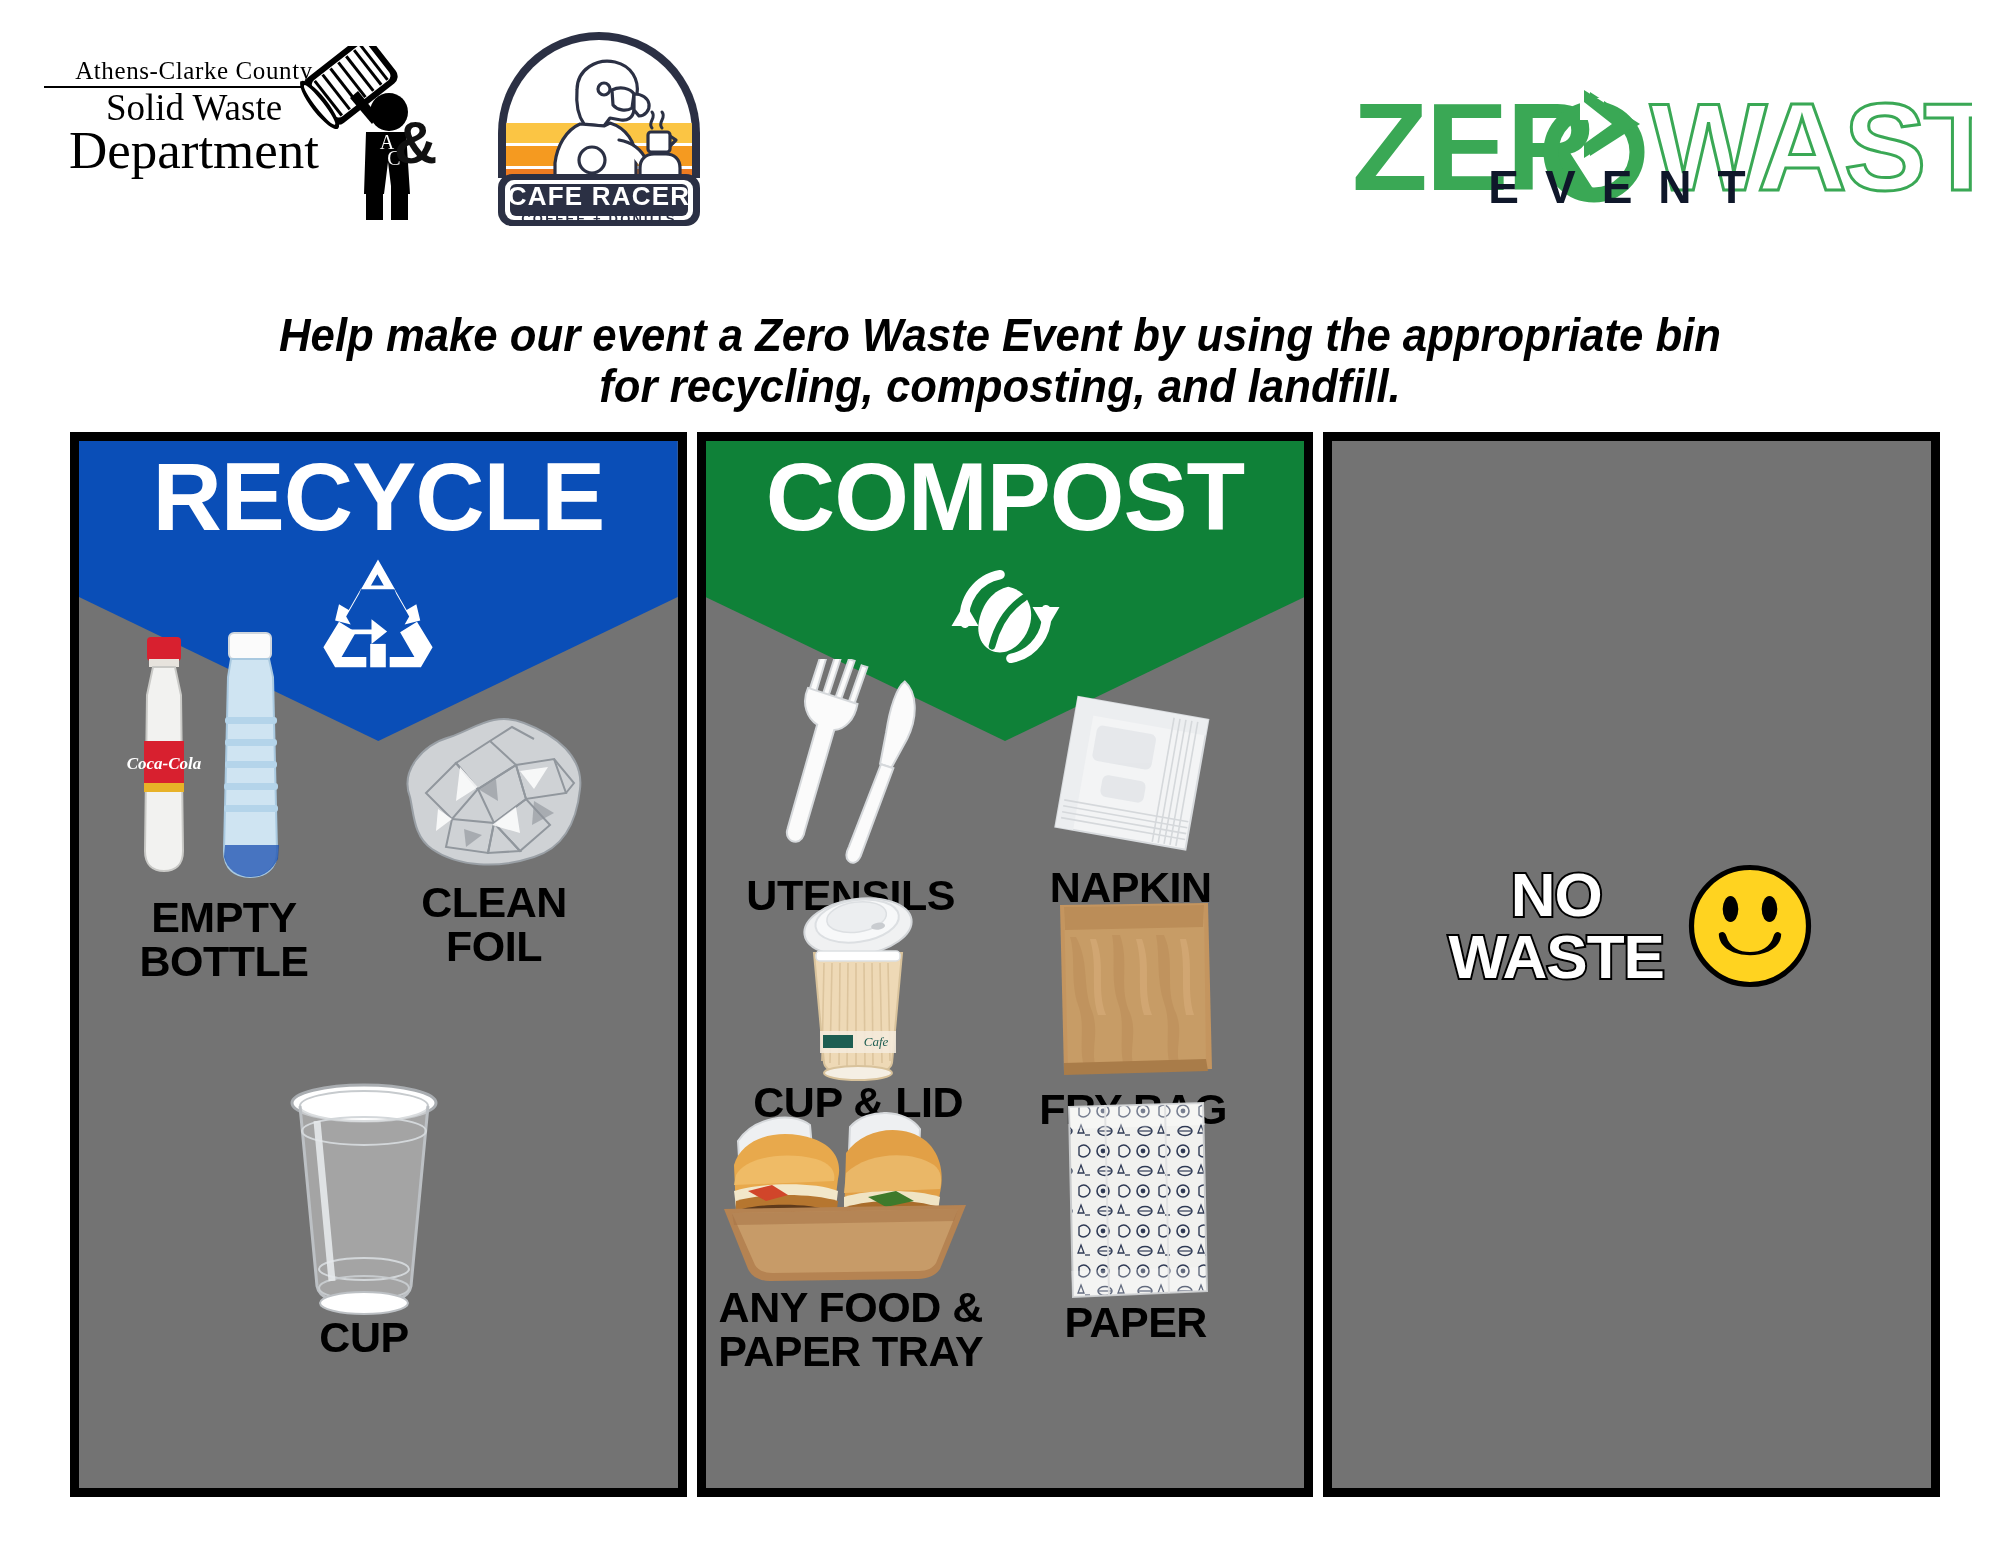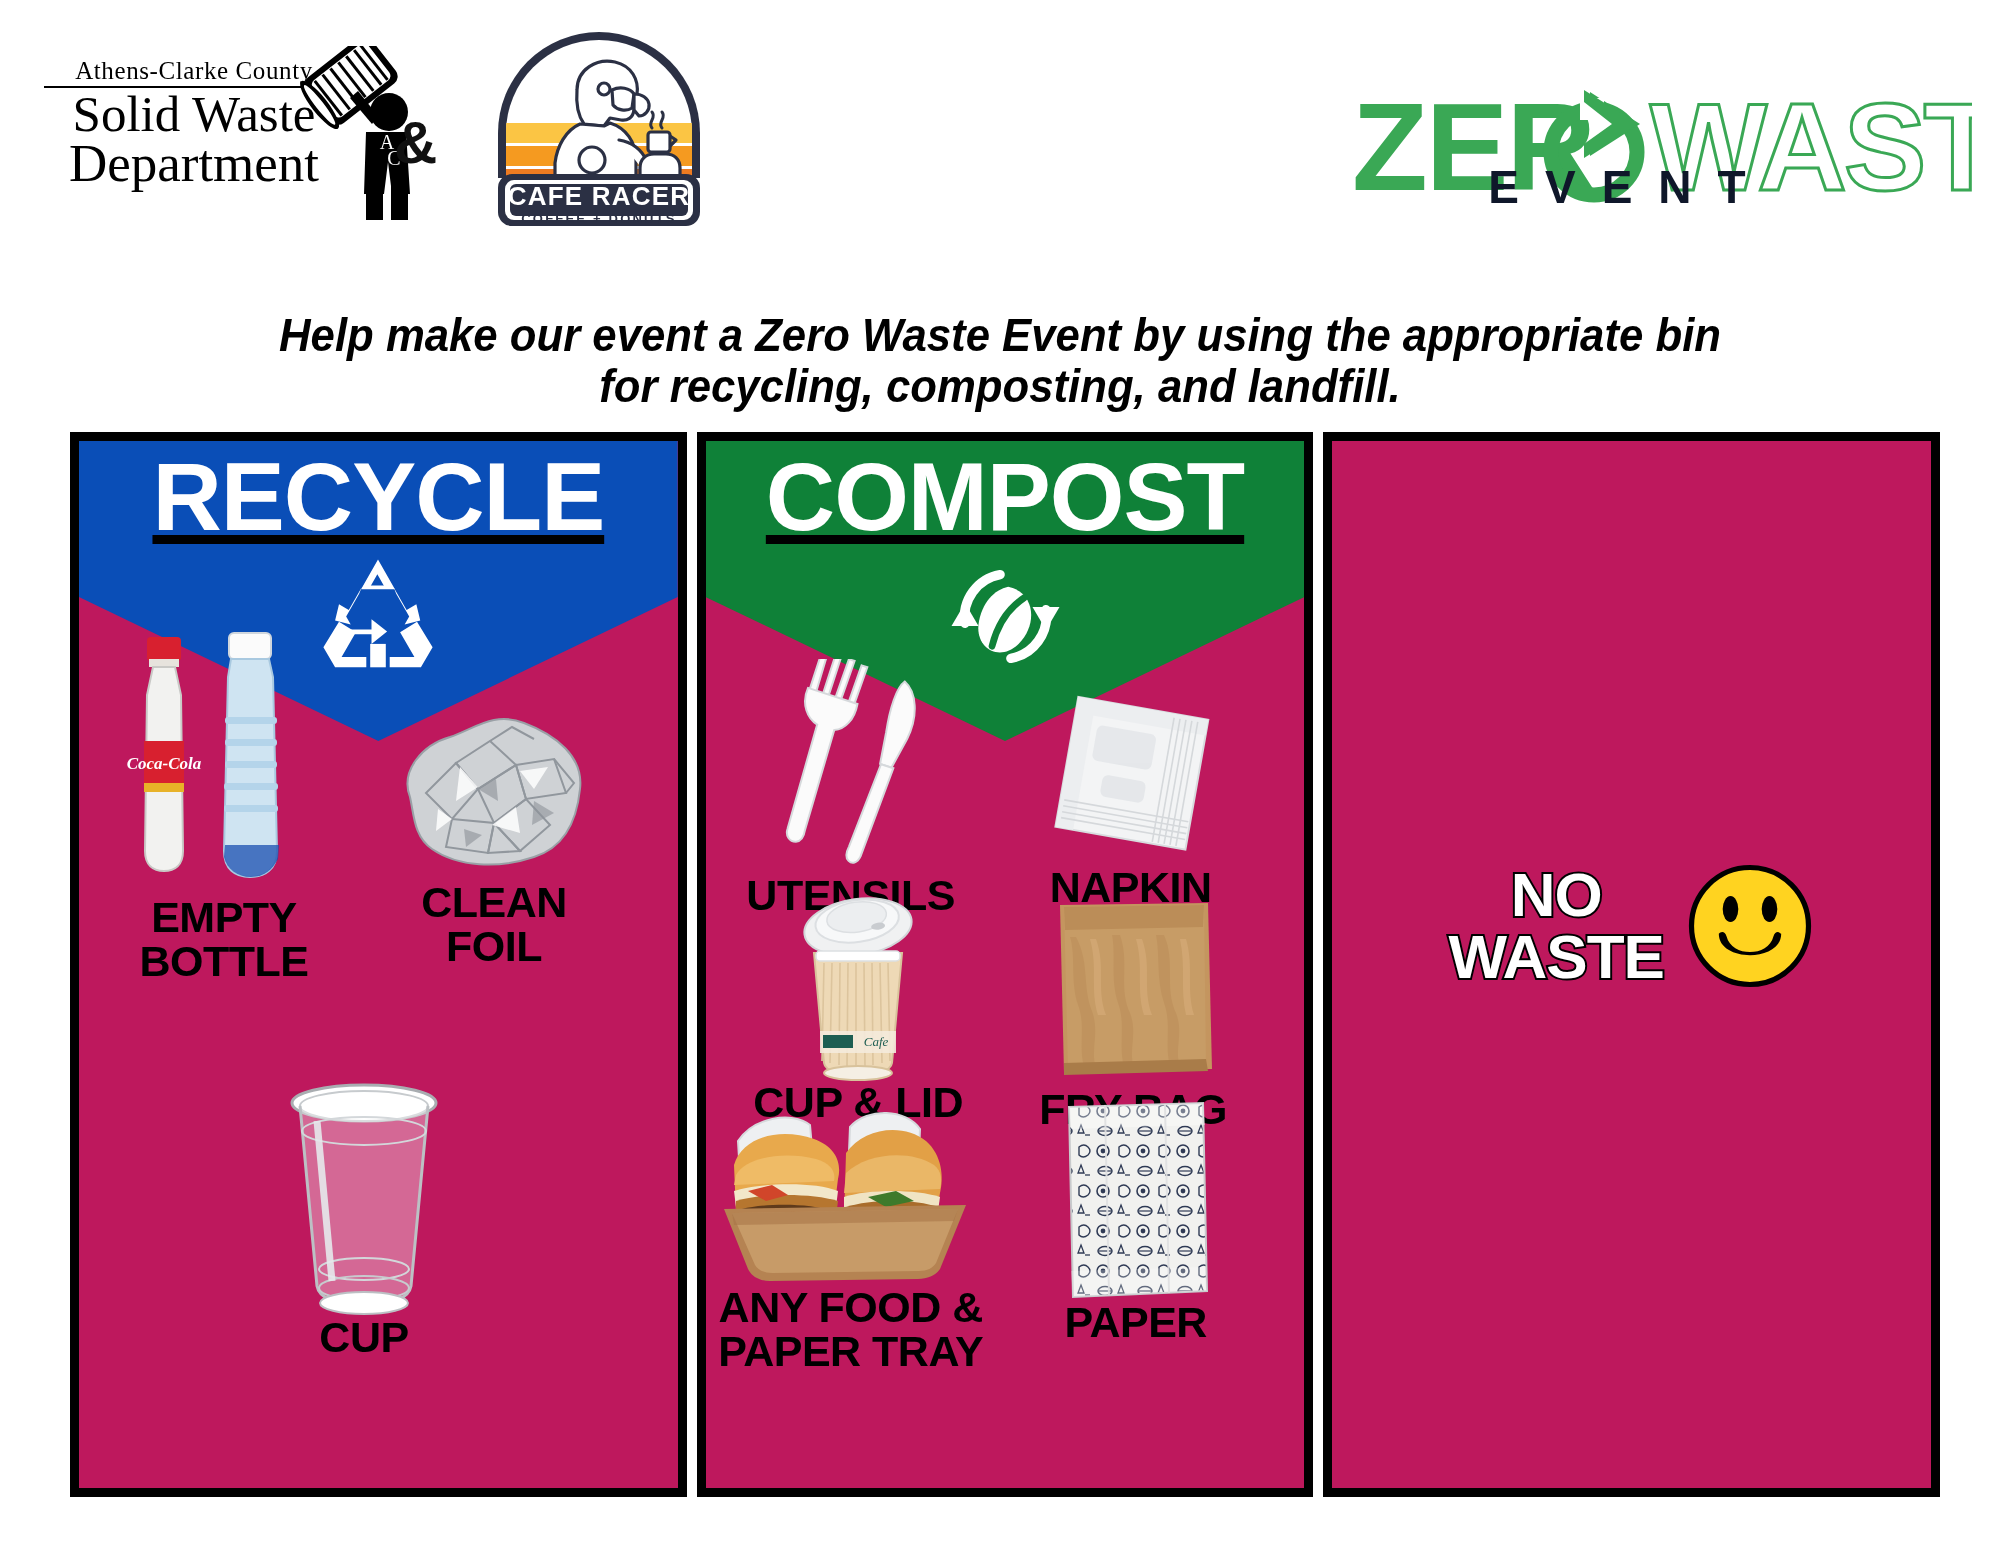--- a/index.html
+++ b/index.html
@@ -40,21 +40,21 @@
     letter-spacing: .6px;
     text-align: center;
     line-height: 1;
     padding-bottom: 3px;
     border-bottom: 2.5px solid #000;
     width: 300px;
     white-space: nowrap;
   }
   .acc-line2 {
     font-family: "Liberation Serif", serif;
-    font-size: 51px;
+    font-size: 37px;
     line-height: .95;
     text-align: center;
     width: 300px;
     margin-top: 2px;
     white-space: nowrap;
   }
   .acc-line3 {
     font-family: "Liberation Serif", serif;
     font-size: 53px;
     line-height: .95;
@@ -124,24 +124,23 @@
   
   .bins {
     position: absolute;
     left: 70px; top: 432px;
     width: 1870px; height: 1065px;
     display: flex;
     gap: 0;
   }
   .bin {
     position: relative;
-    background: #be185d;
+    background: #737373;
     border: 9px solid #000;
     overflow: hidden;
-    text-decoration: underline;
   }
   .bin-recycle  { width: 620px; }
   .bin-compost  { width: 620px; margin-left: 10px; }
   .bin-landfill { width: 620px; margin-left: 10px; }
 
   
   .banner {
     position: relative;
     width: 100%;
     height: 300px;

